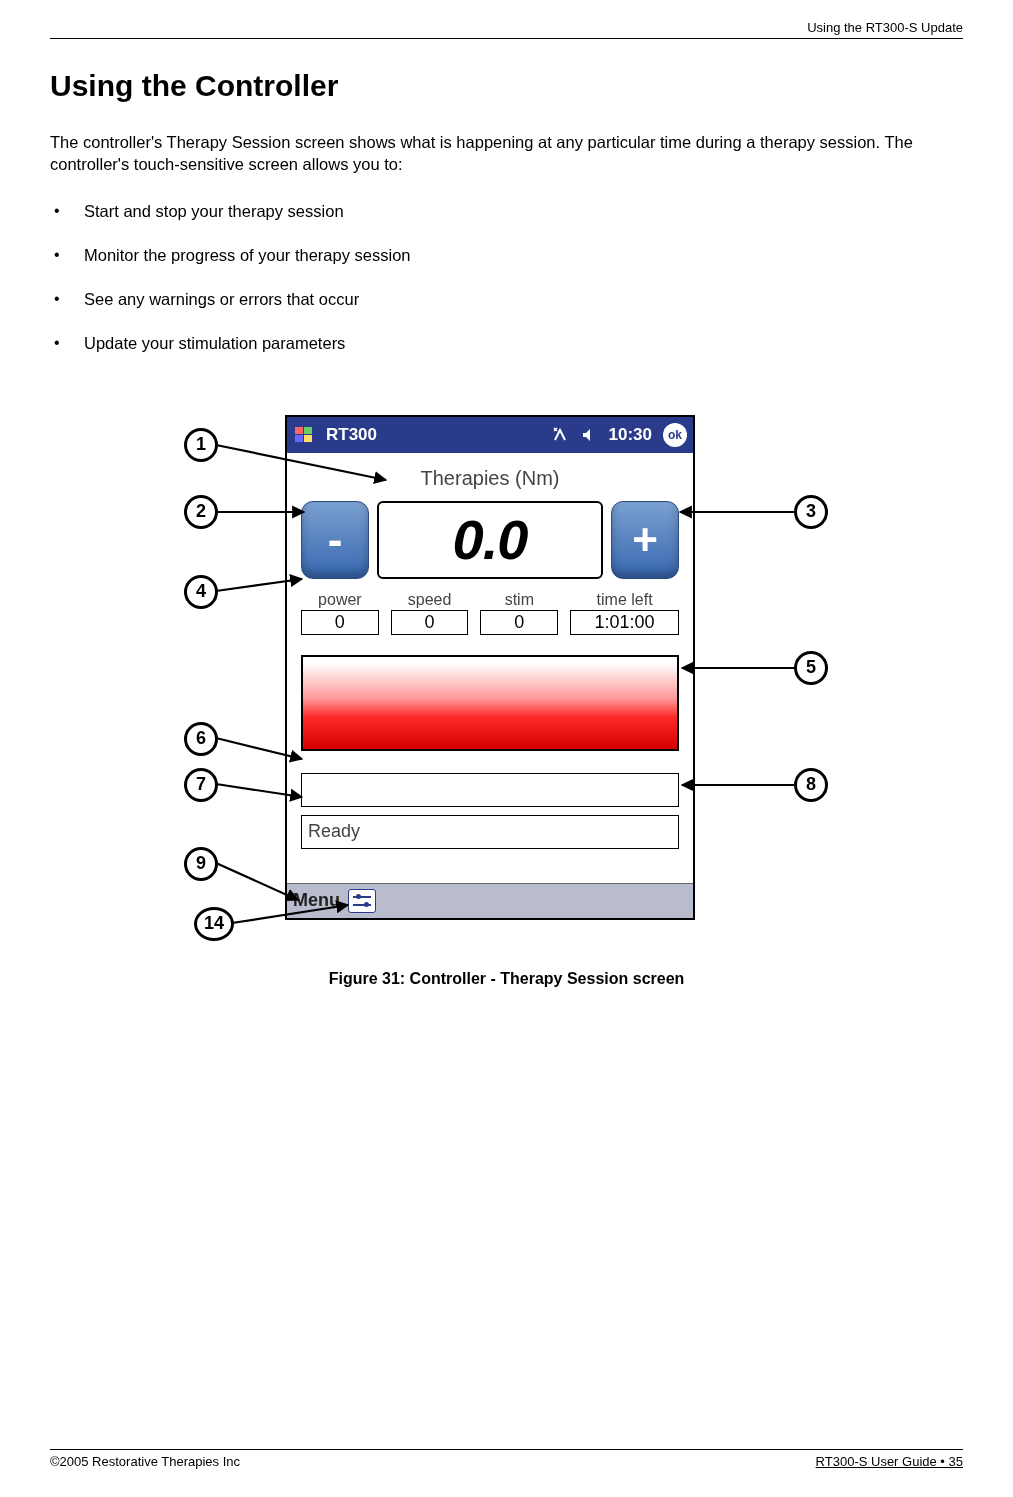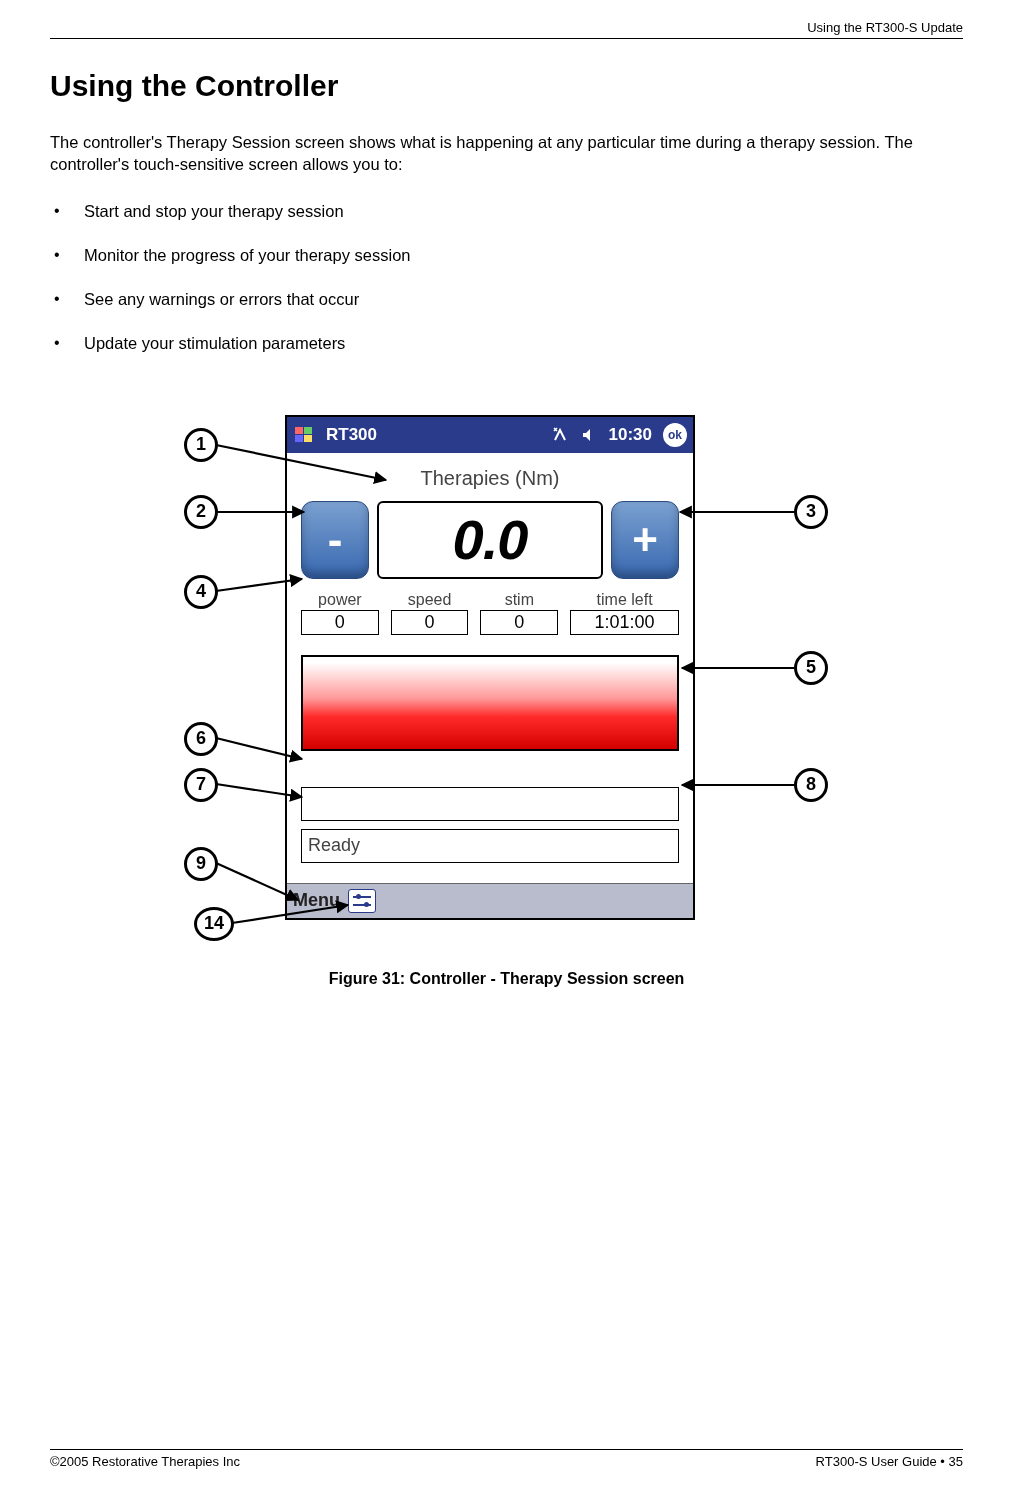--- a/index.html
+++ b/index.html
@@ -222,21 +222,21 @@
   }
 
   .status-area {
     position: absolute;
     top: 320px;
     left: 14px;
     right: 14px;
     height: 90px;
     display: flex;
     gap: 24px;
-    align-items: flex-end;
+    align-items: flex-start;
   }
   .status-texts {
     flex: 1;
     display: flex;
     flex-direction: column;
     gap: 8px;
   }
   .status-box {
     border: 1.5px solid #000;
     height: 32px;
@@ -354,20 +354,21 @@
     margin: 0 0 4px 0;
   }
   .footer-row {
     display: flex;
     justify-content: space-between;
     font-size: 13px;
     font-family: Arial, sans-serif;
   }
   .footer-right {
     font-family: Arial, sans-serif;
+    text-decoration: underline;
   }
 </style>
 </head>
 <body>
 
 <div class="page">
   <div class="running-header">Using the RT300-S Update</div>
   <hr class="hr-top">
 
   <div class="page-title">Using the Controller</div>

